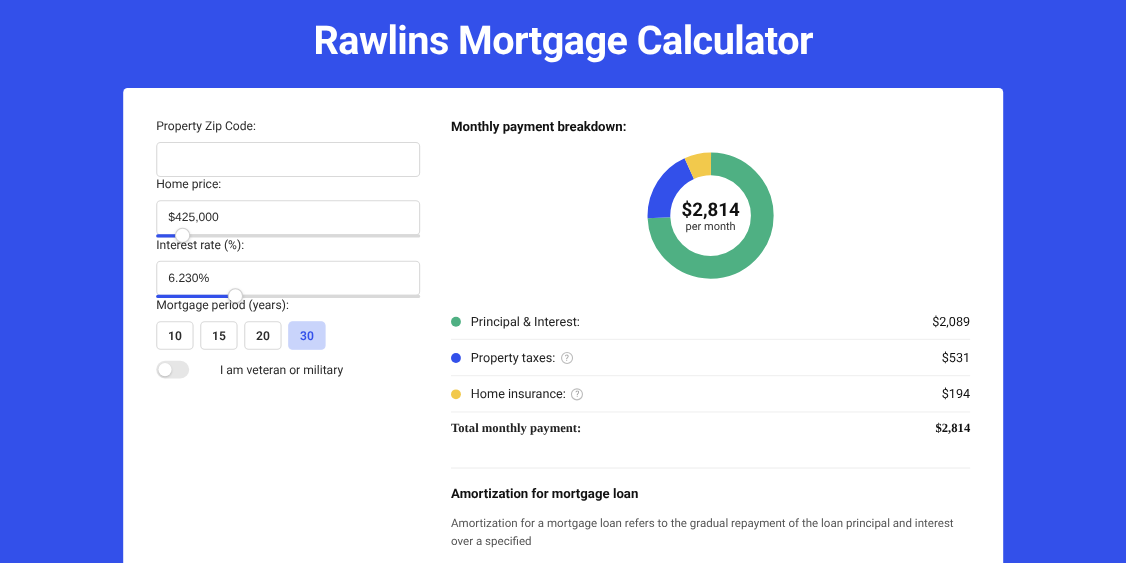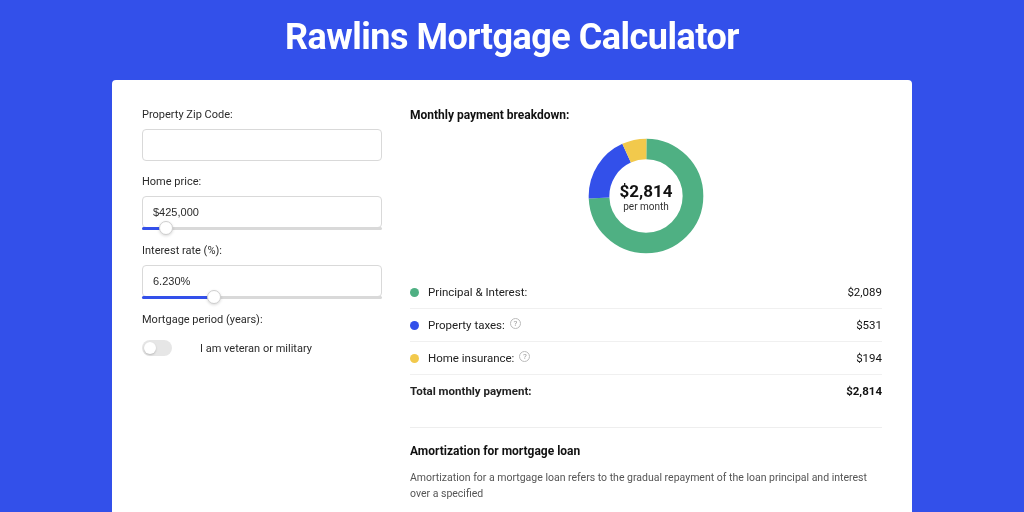--- a/index.html
+++ b/index.html
@@ -44,21 +44,21 @@
   .input {
     width: 100%;
     height: 32px;
     border: 1px solid #d9d9d9;
     border-radius: 4px;
     padding: 0 10px;
     font-size: 11px;
     color: #2b2b2b;
     background: #fff;
   }
-  .field { margin-bottom: 14px; position: relative; }
+  .field { position: relative; }
   .slider-track {
     position: relative;
     height: 3px;
     background: #d9d9d9;
     margin-top: -1px;
     border-radius: 2px;
   }
   .slider-fill {
     position: absolute;
     height: 100%;
@@ -141,25 +141,25 @@
   }
   .donut-amount { font-size: 17px; font-weight: 700; color: #111; }
   .donut-sub { font-size: 10px; color: #333; }
   .legend-row {
     display: flex;
     align-items: center;
     padding: 9px 0;
     border-bottom: 1px solid #f0f0f0;
     font-size: 11.5px;
   }
-  .legend-row.total { font-weight: 700; border-bottom: none; }
+  .legend-row.total { font-weight: 700; border-bottom: none; font-family: Liberation Serif, serif; }
   .legend-dot {
     width: 9px; height: 9px; border-radius: 50%; margin-right: 9px;
   }
-  .legend-label { flex: 1; color: #222; display: flex; gap: 5px;}
+  .legend-label { flex: 1; color: #222; display: flex; align-items: center; gap: 5px;}
   .legend-value { color: #111; }
   .help-icon {
     width: 11px; height: 11px; border: 1px solid #bbb; border-radius: 50%;
     display: inline-flex; align-items: center; justify-content: center;
     font-size: 8px; color: #999;
   }
   .amort-block {
     margin-top: 20px;
     border-top: 1px solid #eee;
     padding-top: 16px;
@@ -194,20 +194,26 @@
         <div class="field-label">Interest rate (%):</div>
         <input class="input" value="6.230%" style="">
         <div class="slider-track">
           <div class="slider-fill" style="width: 30%;"></div>
           <div class="slider-thumb" style="left: 30%;"></div>
         </div>
       </div>
 
       <div class="field">
         <div class="field-label">Mortgage period (years):</div>
+        <div class="period-row" id="period-row">
+            <div class="period-btn">10</div>
+            <div class="period-btn">15</div>
+            <div class="period-btn">20</div>
+            <div class="period-btn active">30</div>
+          </div>
       </div>
 
       <div class="vet-row">
         <div class="toggle">
           <div class="toggle-knob"></div>
         </div>
         <div class="vet-label">I am veteran or military</div>
       </div>
 
     </div>

